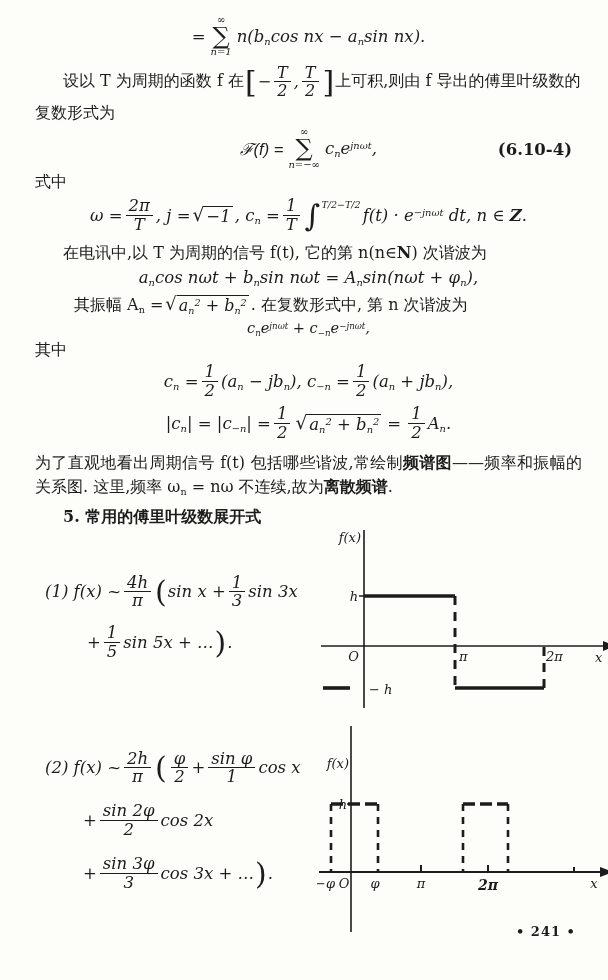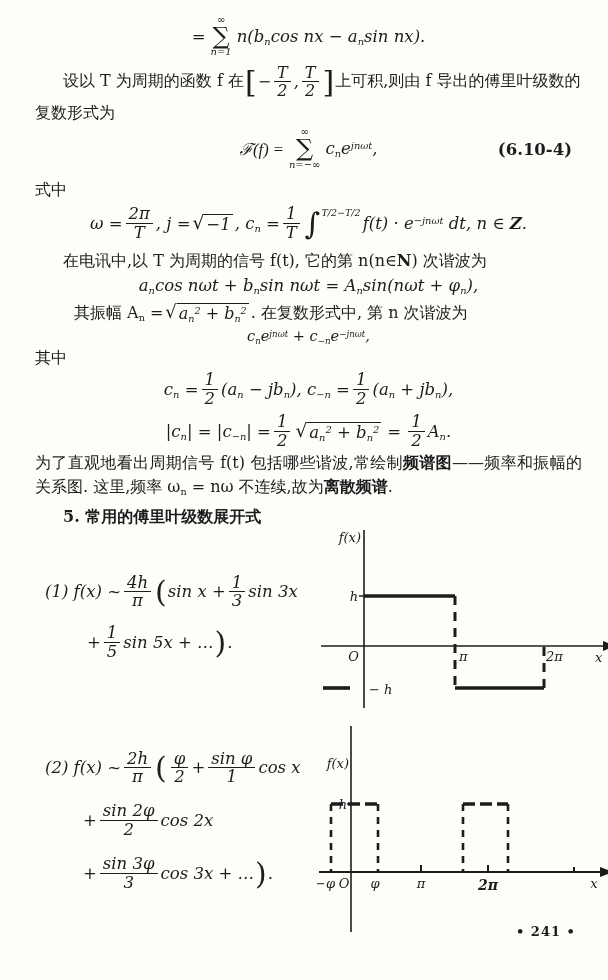--- a/index.html
+++ b/index.html
@@ -35,21 +35,21 @@
   .heading{font-weight:bold;padding-left:28px;}
   .label-cn{font-style:normal;}
   .eqrow{position:relative;}
   .eqtag{position:absolute;right:10px;top:50%;transform:translateY(-50%);font-style:normal;font-weight:bold;}
   .sec5-row{display:flex;align-items:flex-start;}
   .sec5-math{width:272px;flex:none;font-size:16.5px;}
   .sec5-graph{flex:none;}
   svg text{font-family:"DejaVu Serif","Liberation Serif",serif;fill:#1c1c1c;}
   .ax{stroke:#1c1c1c;fill:none;}
   .footer{position:absolute;left:516px;top:924px;font-size:13px;font-weight:bold;letter-spacing:1px;}
-  .scriptF{font-family:Liberation Serif, serif;}
+  .scriptF{font-family:Liberation Sans, sans-serif;}
 </style>
 </head>
 <body>
 
 <div class="page">
 
   <div class="disp eqrow" style="margin-top:2px;height:44px;">
     <span>=</span>
     <span class="bigop">
       <span class="lim">∞</span>
@@ -83,21 +83,21 @@
     <span class="scriptF">ℱ(f) =</span>
     <span class="bigop">
       <span class="lim">∞</span>
       <span class="sym">∑</span>
       <span class="lim">n=−∞</span>
     </span>
     <span><span>c</span><sub>n</sub><span>e</span><sup>jnωt</sup><span>,</span></span>
     <span class="eqtag">(6.10-4)</span>
   </div>
 
-  <div class="label-cn" style="margin-top:8px;">式中</div>
+  <div class="label-cn" style="margin-top:0;">式中</div>
 
   <div class="disp" style="margin-top:0;height:46px;">
     <span>ω =</span>
     <span class="frac">
       <span class="num">2π</span>
       <span class="den">T</span>
     </span>
     <span>, j =</span>
     <span class="sqrt">
       <span class="sqrt-sign">√</span>
@@ -164,21 +164,21 @@
       <span class="sqrt-body"><span>a</span><sub>n</sub><sup>2</sup><span> + b</span><sub>n</sub><sup>2</sup></span>
     </span>
     <span style="margin:0 4px;">=</span>
     <span class="frac">
       <span class="num">1</span>
       <span class="den">2</span>
     </span>
     <span><span>A</span><sub>n</sub><span>.</span></span>
   </div>
 
-  <div class="para" style=""><span>为了直观地看出周期信号 f(t) 包括哪些谐波,常绘制</span><span class="bd">频谱图</span><span>——频率和振幅的关系图. 这里,频率 ω</span><sub>n</sub><span> = nω 不连续,故为</span><span class="bd">离散频谱</span><span>.</span></div>
+  <div class="para" style="margin-top:8px;"><span>为了直观地看出周期信号 f(t) 包括哪些谐波,常绘制</span><span class="bd">频谱图</span><span>——频率和振幅的关系图. 这里,频率 ω</span><sub>n</sub><span> = nω 不连续,故为</span><span class="bd">离散频谱</span><span>.</span></div>
 
   <div class="heading" style="margin-top:8px;">5. 常用的傅里叶级数展开式</div>
 
   <div class="sec5-row">
     <div class="sec5-math math" style="padding:46px 0 0 10px;">
       <div class="line" style="display:flex;align-items:center;">
         <span>(1) f(x) ~</span>
         <span class="frac">
           <span class="num">4h</span>
           <span class="den">π</span>

